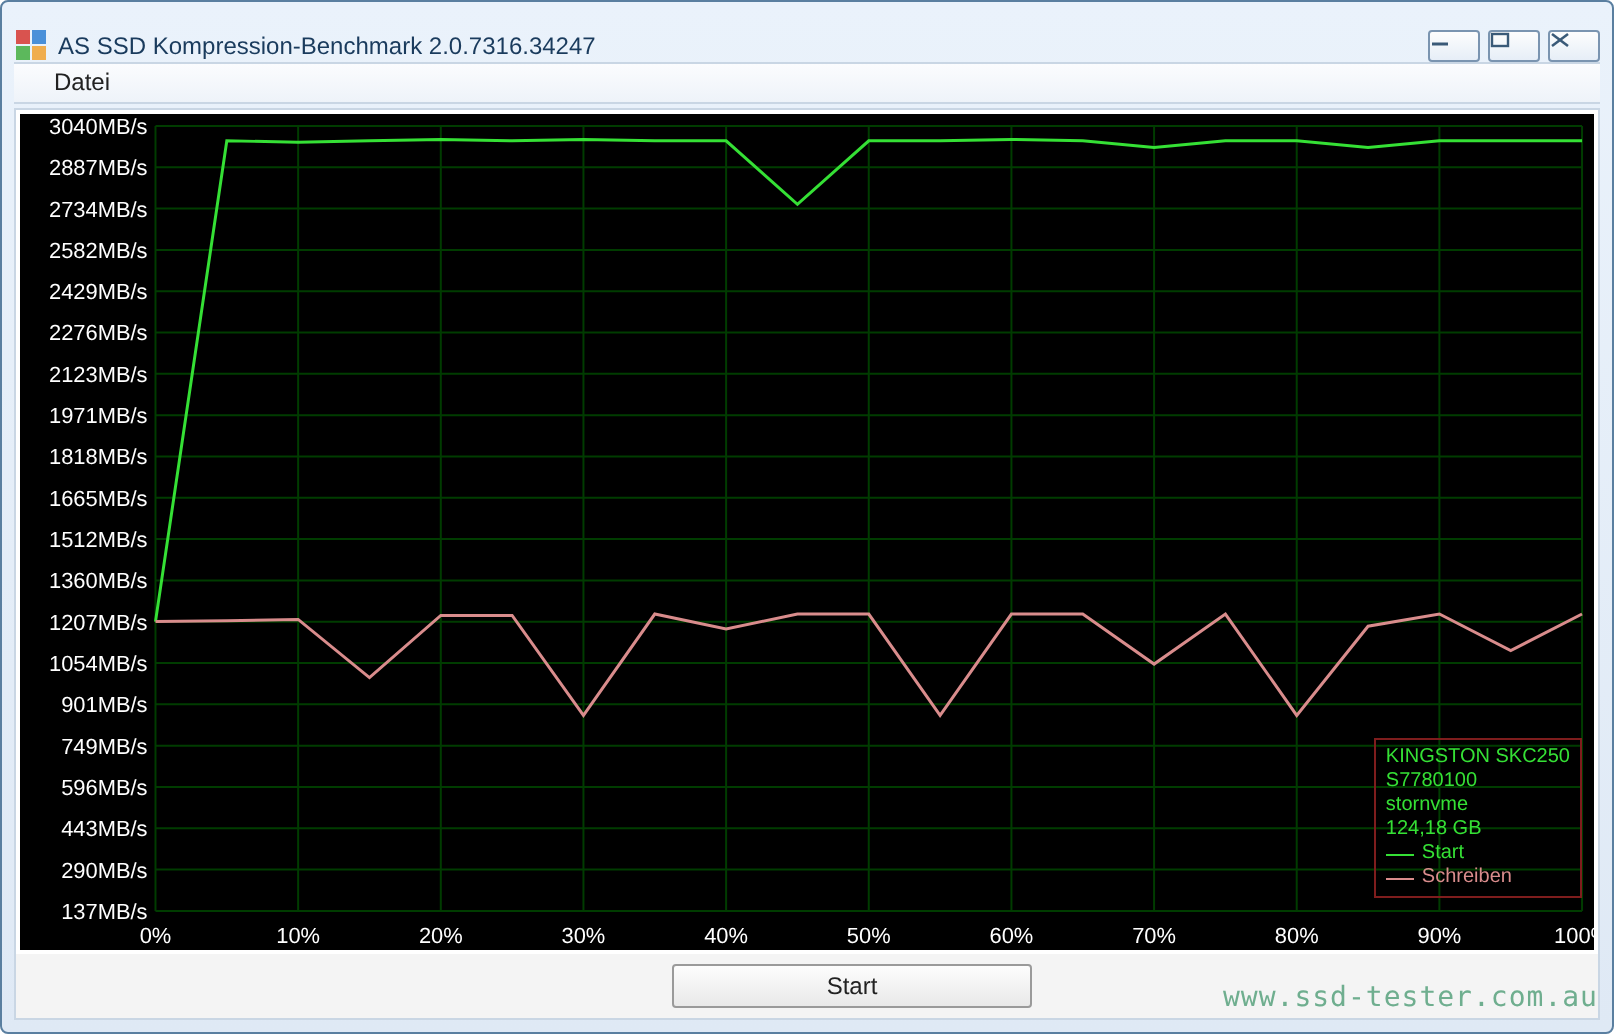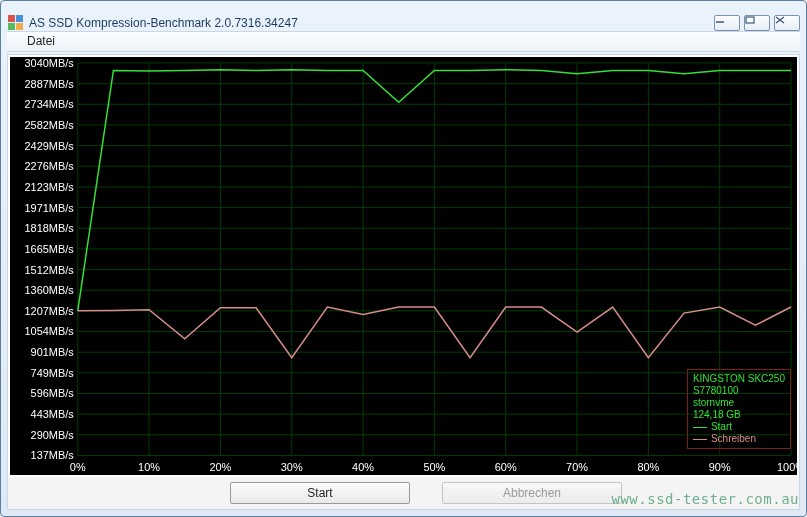--- a/index.html
+++ b/index.html
@@ -152,20 +152,19 @@
         </div>
         <div>
           <span class="legend-swatch" id="sw-write" style="background: rgb(217, 140, 140);"></span>
           <span style="color:#d98c8c">Schreiben</span>
         </div>
       </div>
     </div>
 
     <div class="button-row">
       <div class="btn">Start</div>
-      <div class="btn disabled">Abbrechen</div>
     </div>
 
   </div>
 
 </div>
 
 <div class="watermark">www.ssd-tester.com.au</div>
 
 </body></html>

